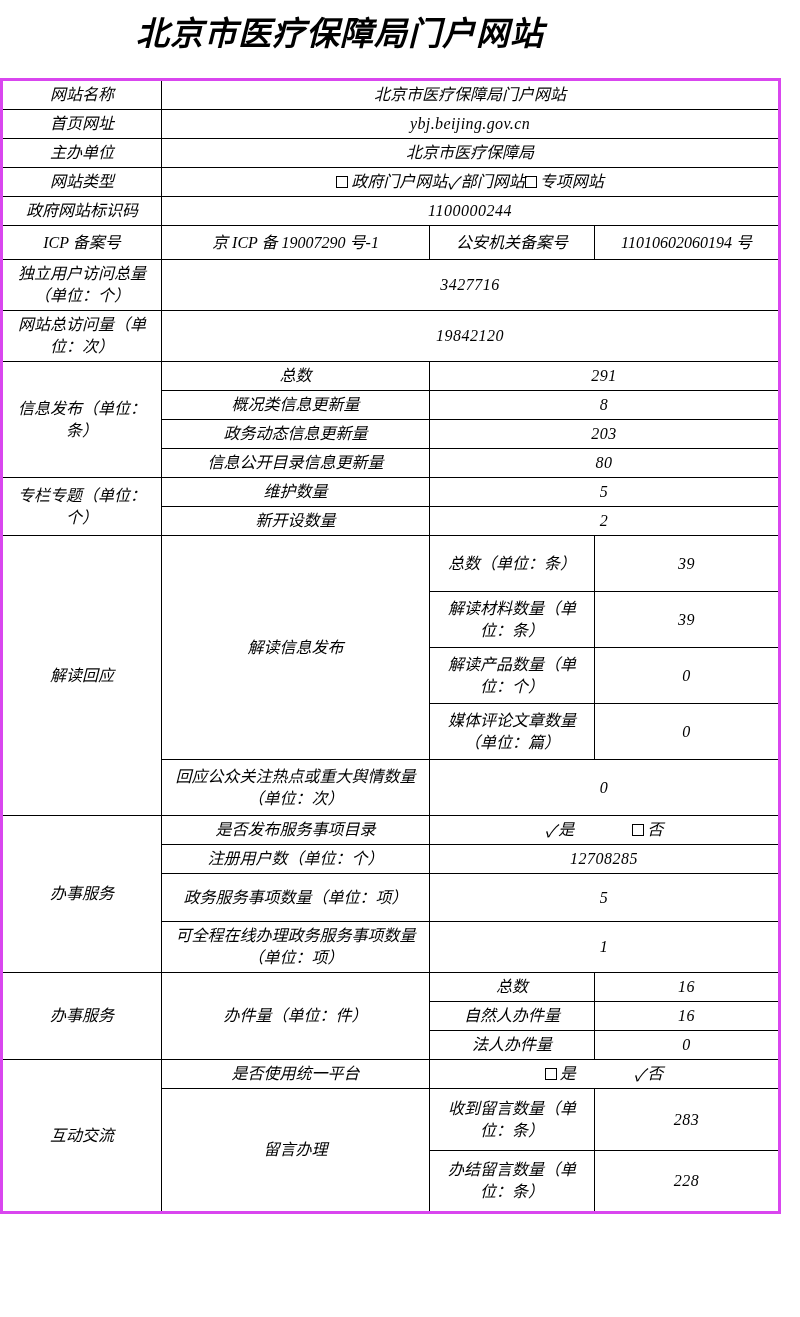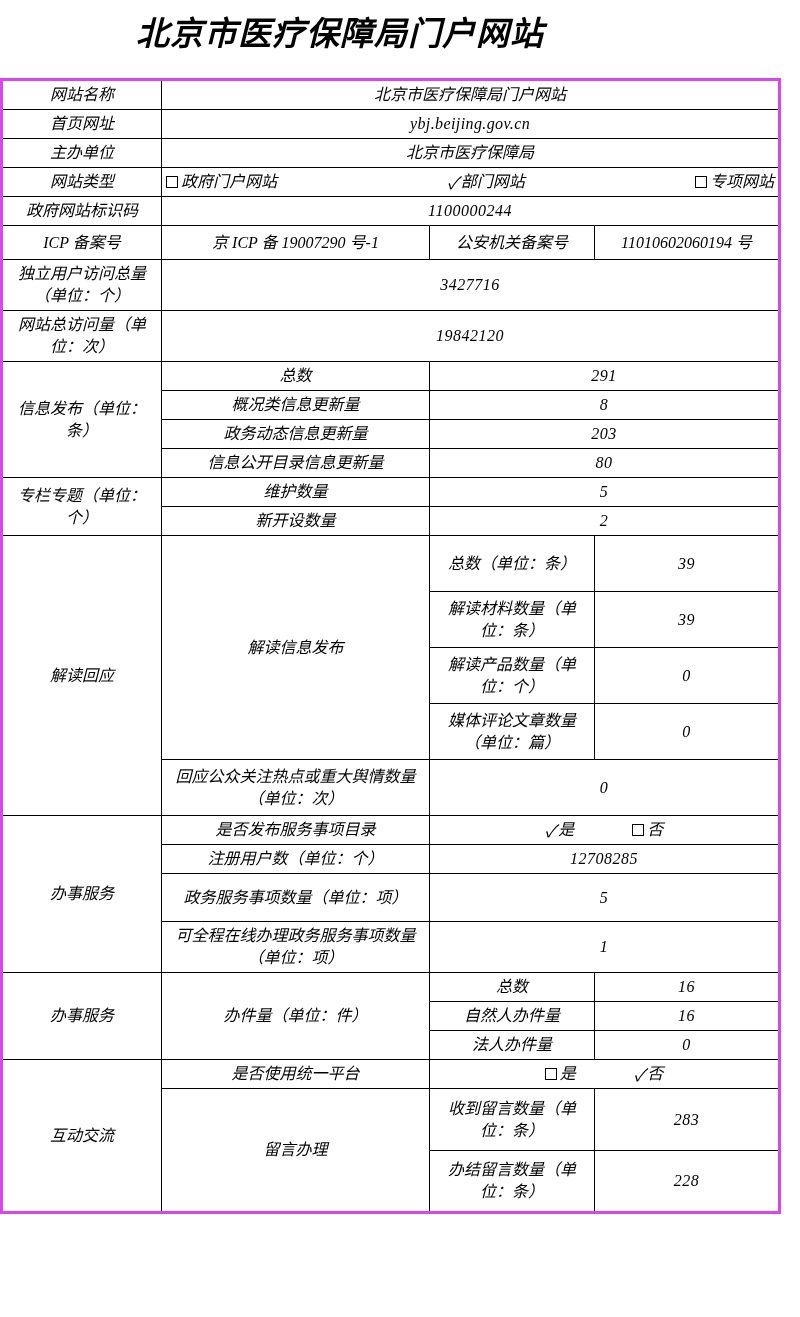--- a/index.html
+++ b/index.html
@@ -71,21 +71,21 @@
   }
   .mono-ish {
     font-family: "Liberation Mono", "DejaVu Sans Mono", monospace;
     font-size: 15px;
     letter-spacing: 0.4px;
   }
   
   .optrow {
     display: flex;
     align-items: center;
-    justify-content: space-between;
+    justify-content: center;
     width: 100%;
   }
   .optrow.two {
     justify-content: center;
     gap: 58px;
   }
   .opt {
     display: inline-flex;
     align-items: center;
     white-space: nowrap;

